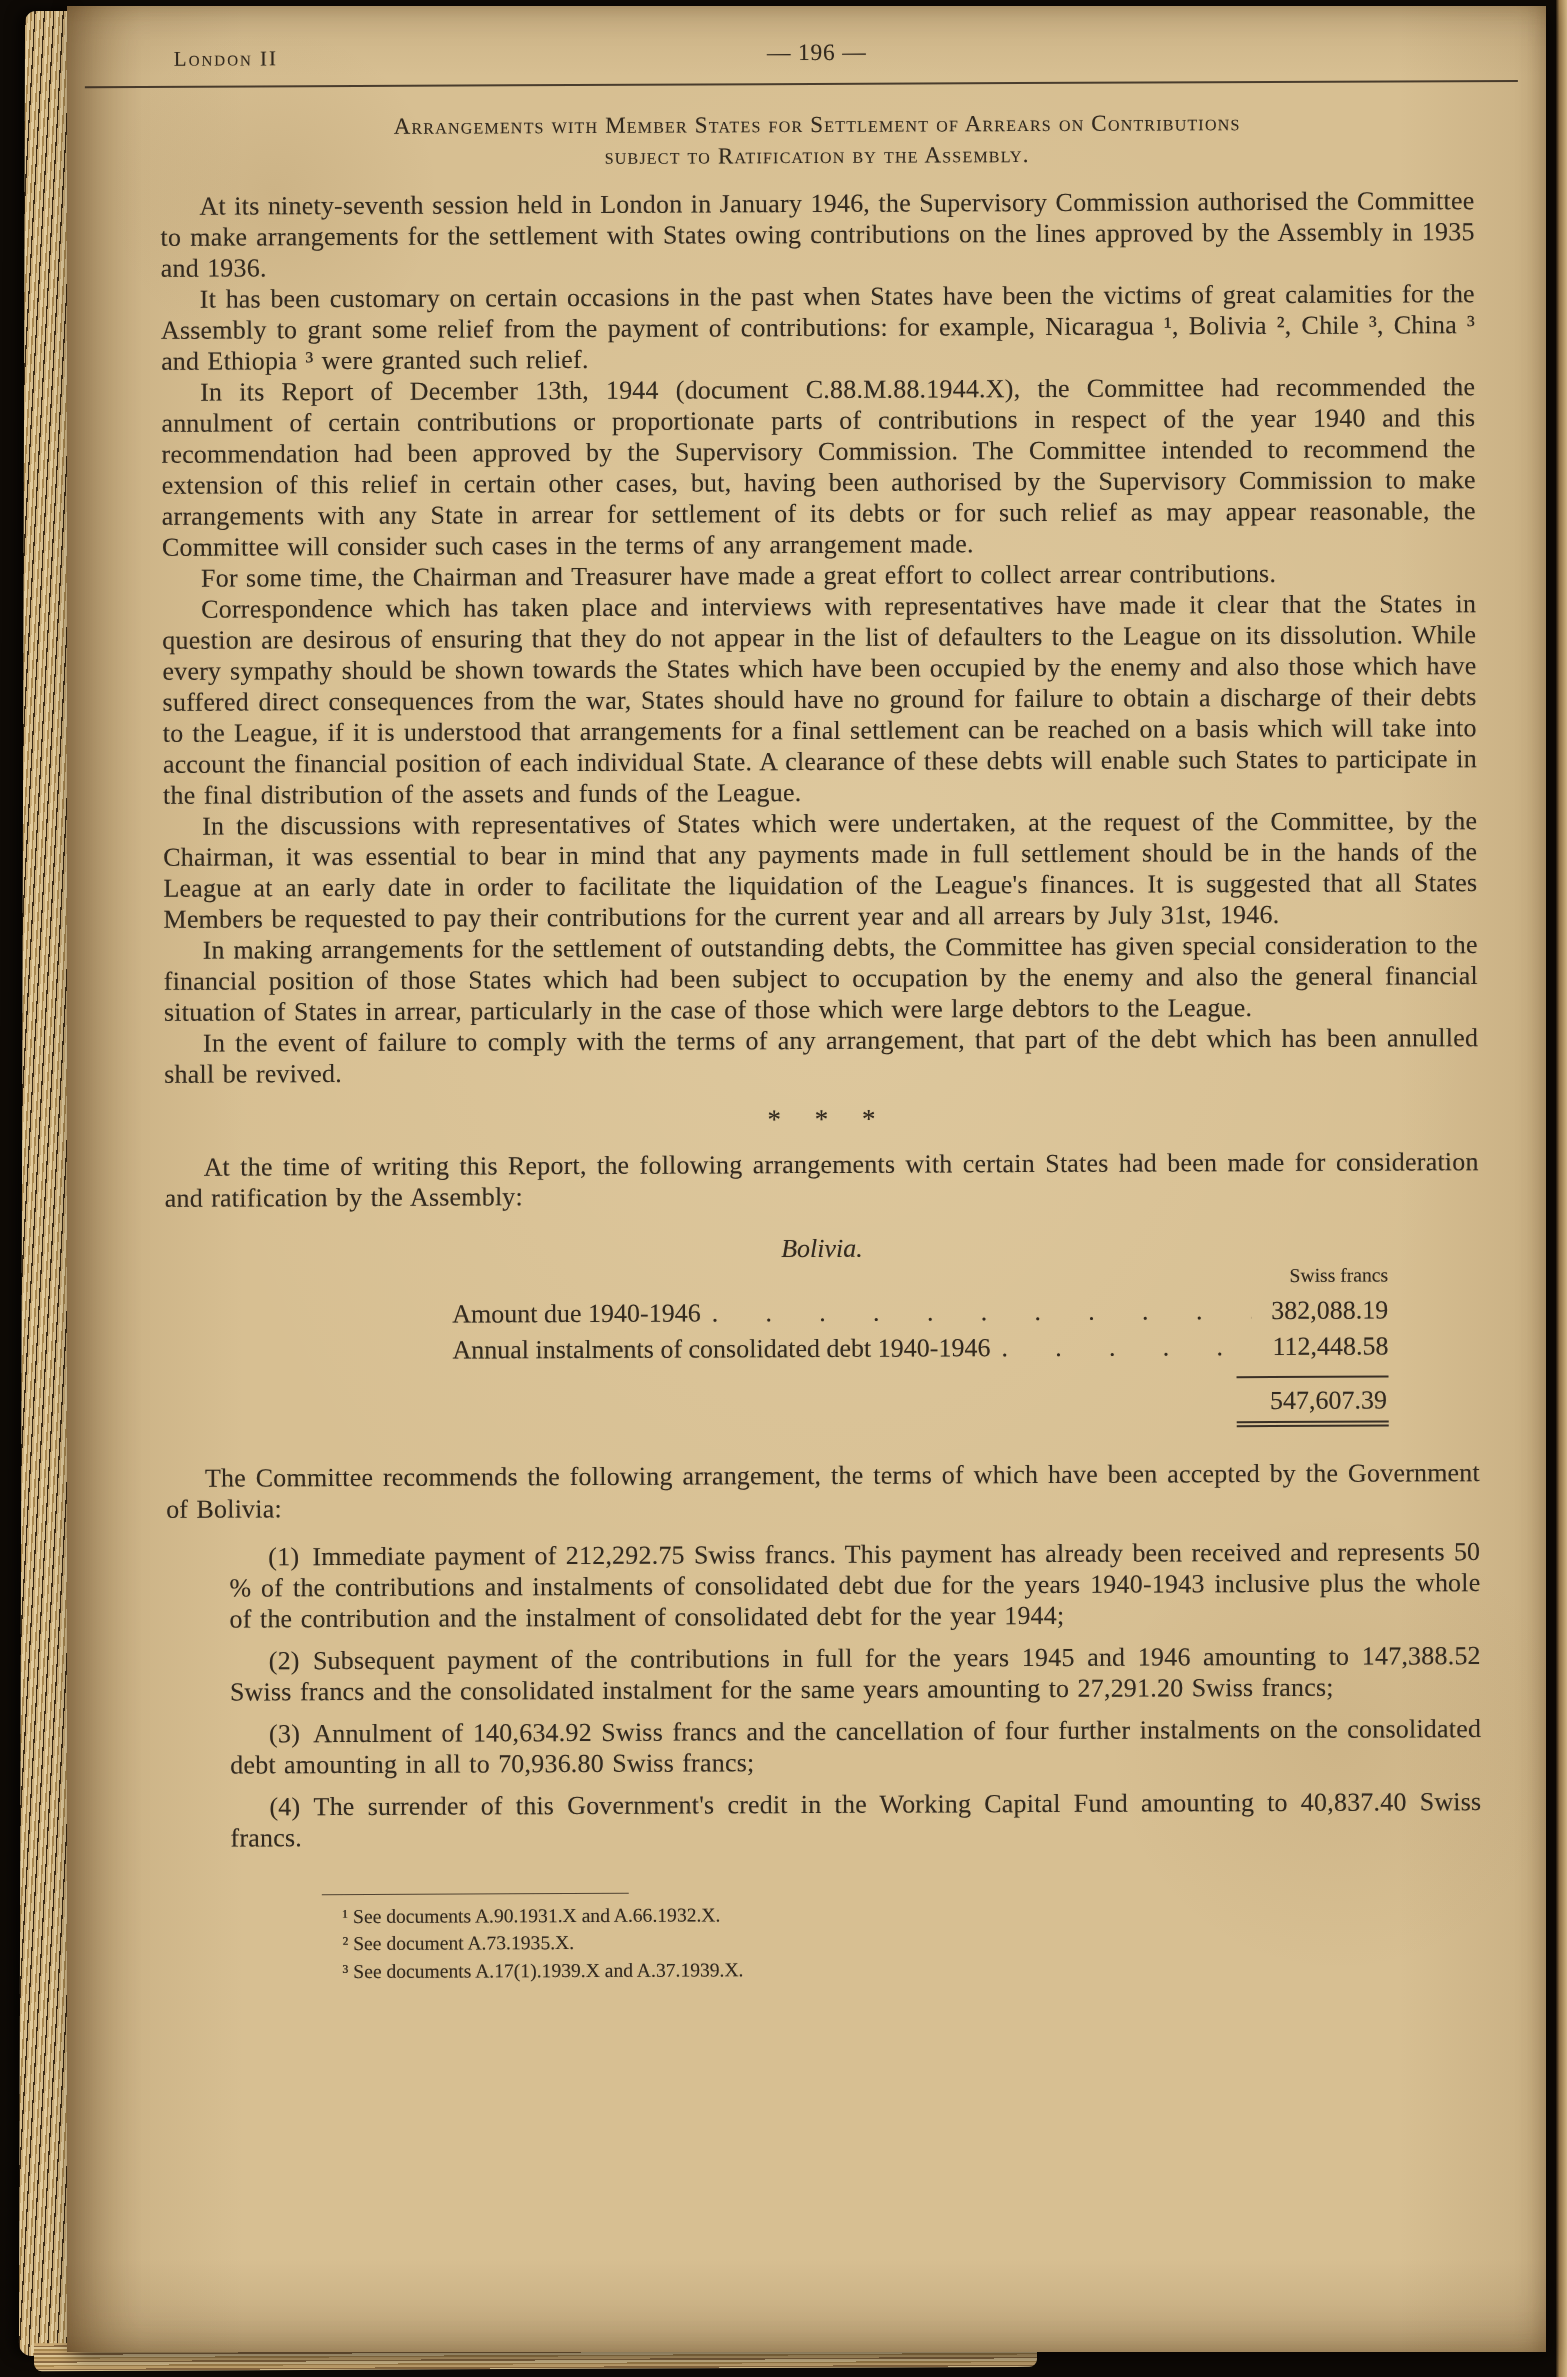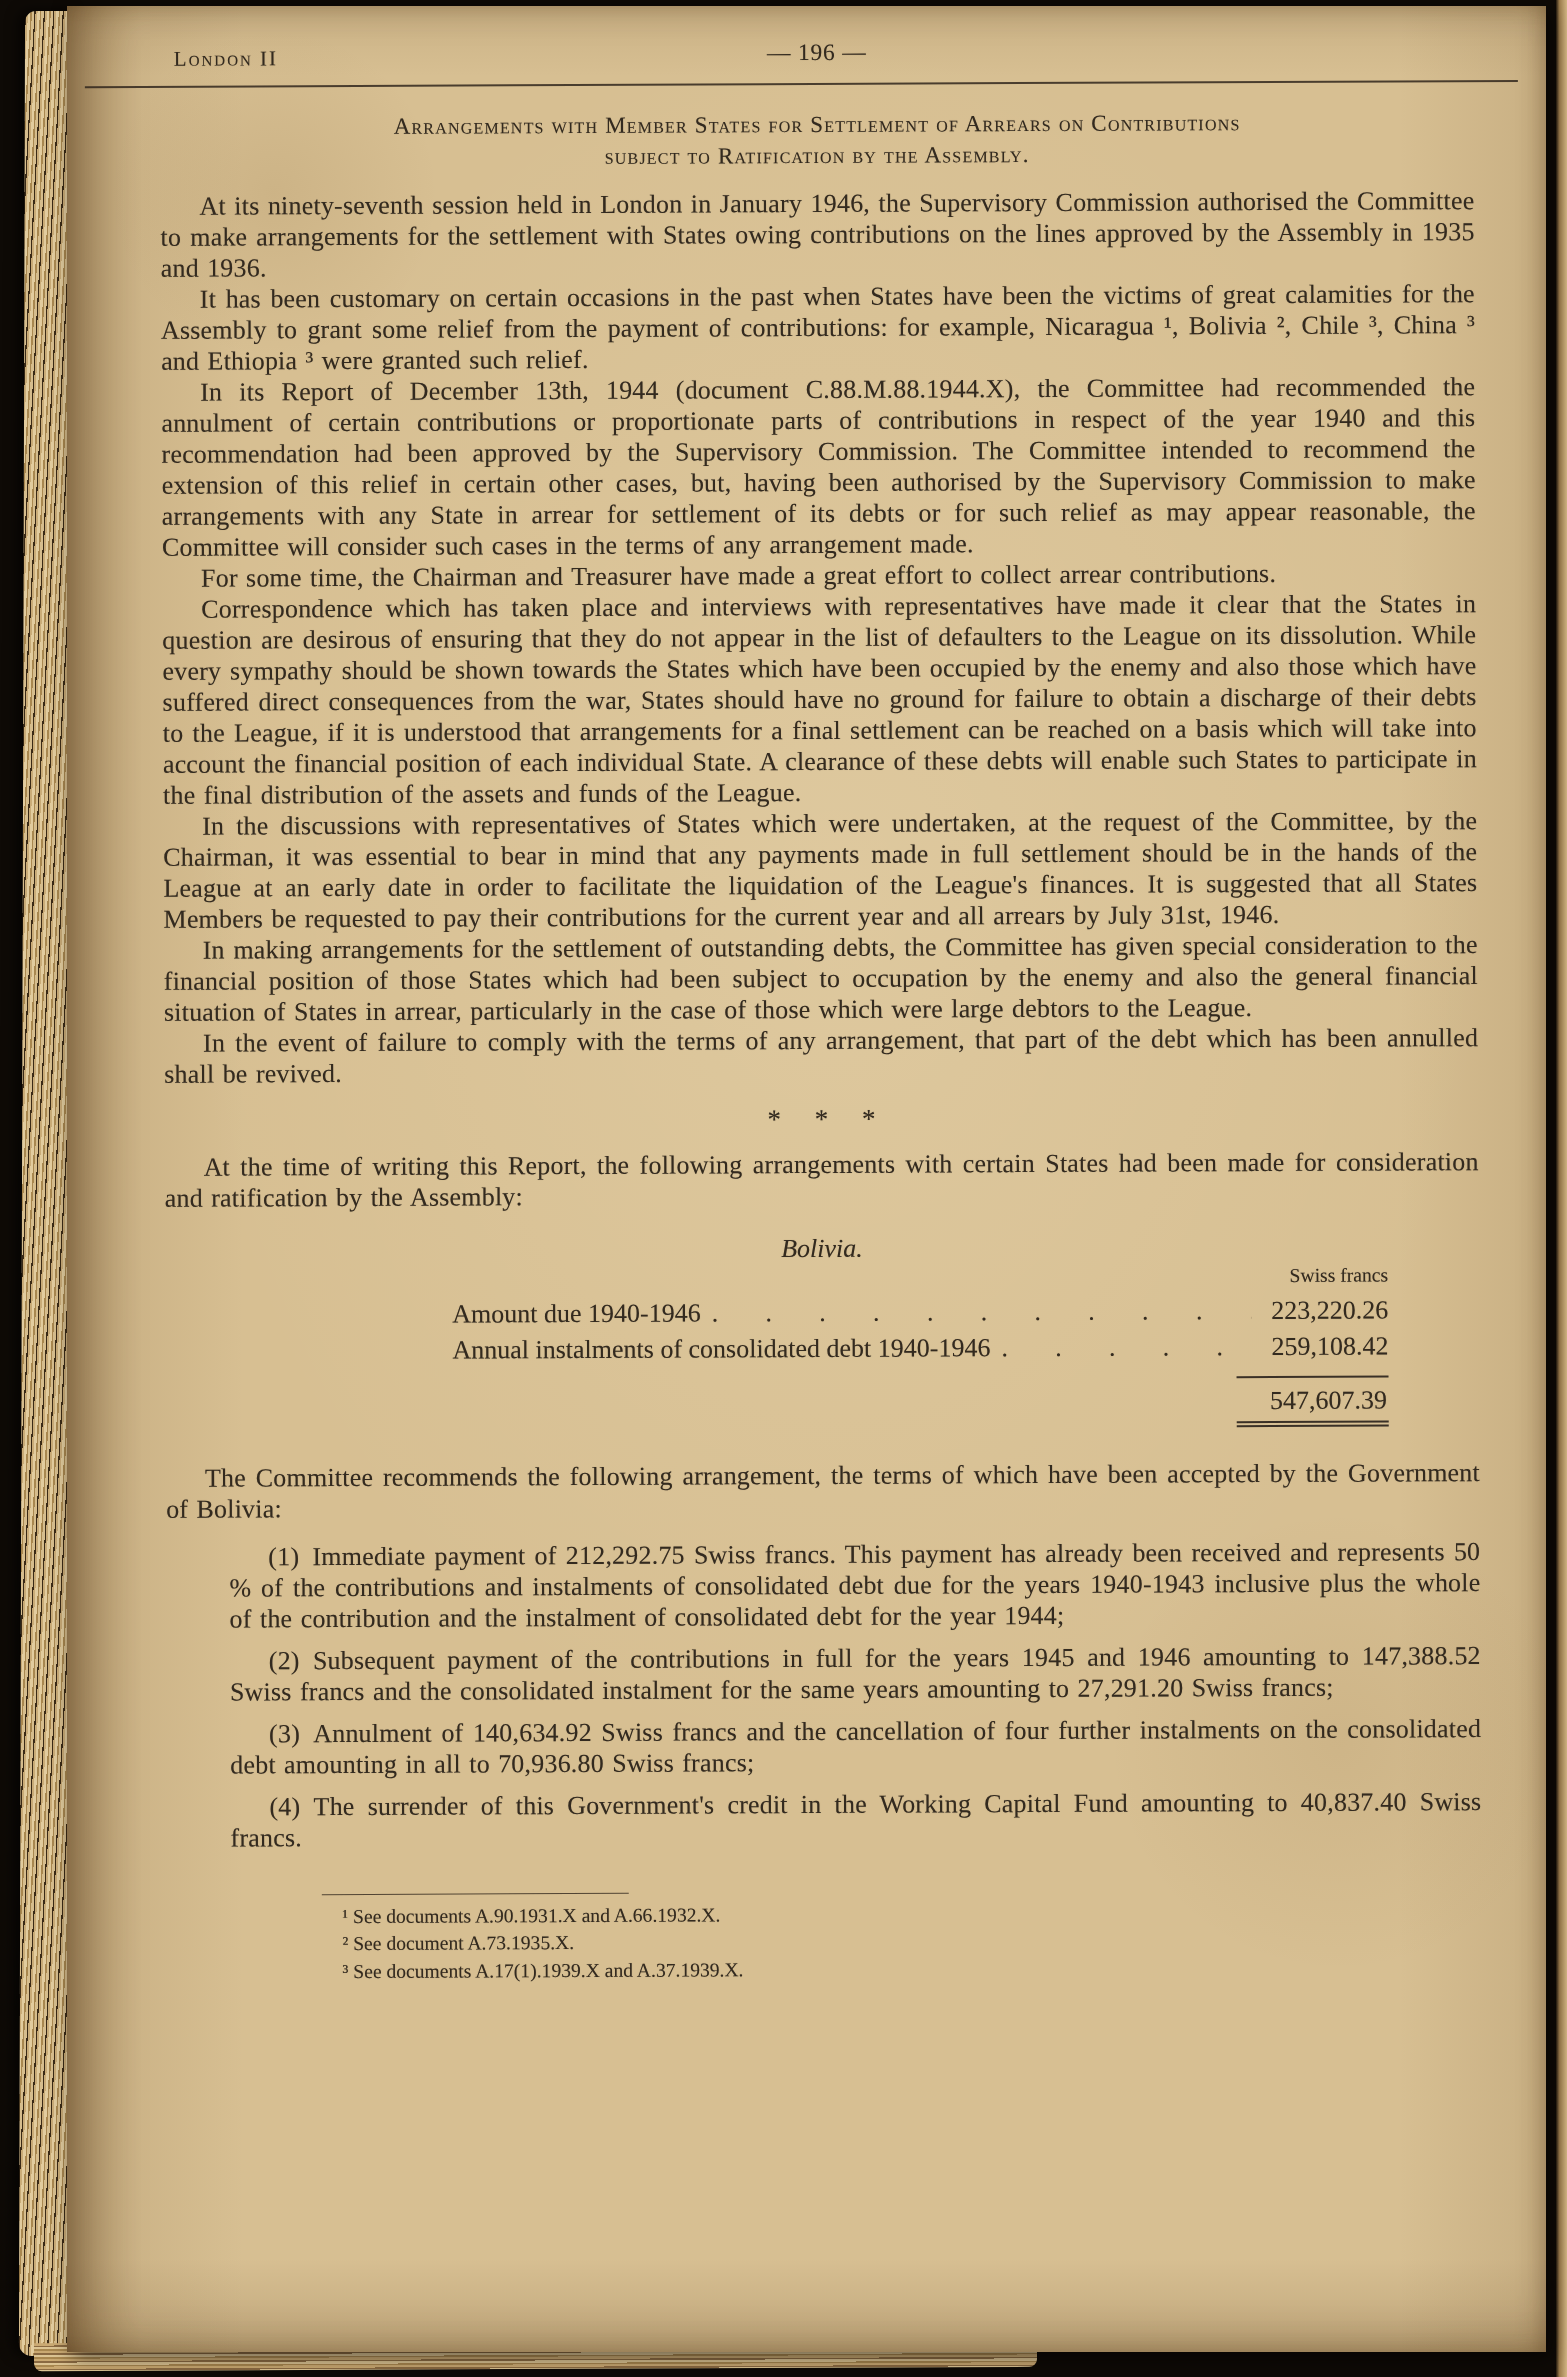--- a/index.html
+++ b/index.html
@@ -208,26 +208,26 @@
 
       <p class="bp">At the time of writing this Report, the following arrangements with certain States had been made for consideration and ratification by the Assembly:</p>
 
       <div class="bolivia-heading">Bolivia.</div>
       <div class="currency">Swiss francs</div>
 
       <div class="acct">
         <div class="acct-row">
           <span class="acct-label">Amount due 1940-1946</span>
           <span class="acct-dots">. . . . . . . . . . . . . . . .</span>
-          <span class="acct-amount">223,220.26</span>
+          <span class="acct-amount">382,088.19</span>
         </div>
         <div class="acct-row">
           <span class="acct-label">Annual instalments of consolidated debt 1940-1946</span>
           <span class="acct-dots">. . . . .</span>
-          <span class="acct-amount">259,108.42</span>
+          <span class="acct-amount">112,448.58</span>
         </div>
         <div class="acct-total-row">
           <span class="acct-total">547,607.39</span>
         </div>
       </div>
 
       <p class="bp rec">The Committee recommends the following arrangement, the terms of which have been accepted by the Government of Bolivia:</p>
 
       <div class="items">
         <p class="item">(1) Immediate payment of 212,292.75 Swiss francs.  This payment has already been received and represents 50 % of the contributions and instalments of consolidated debt due for the years 1940-1943 inclusive plus the whole of the contribution and the instalment of consolidated debt for the year 1944;</p>

